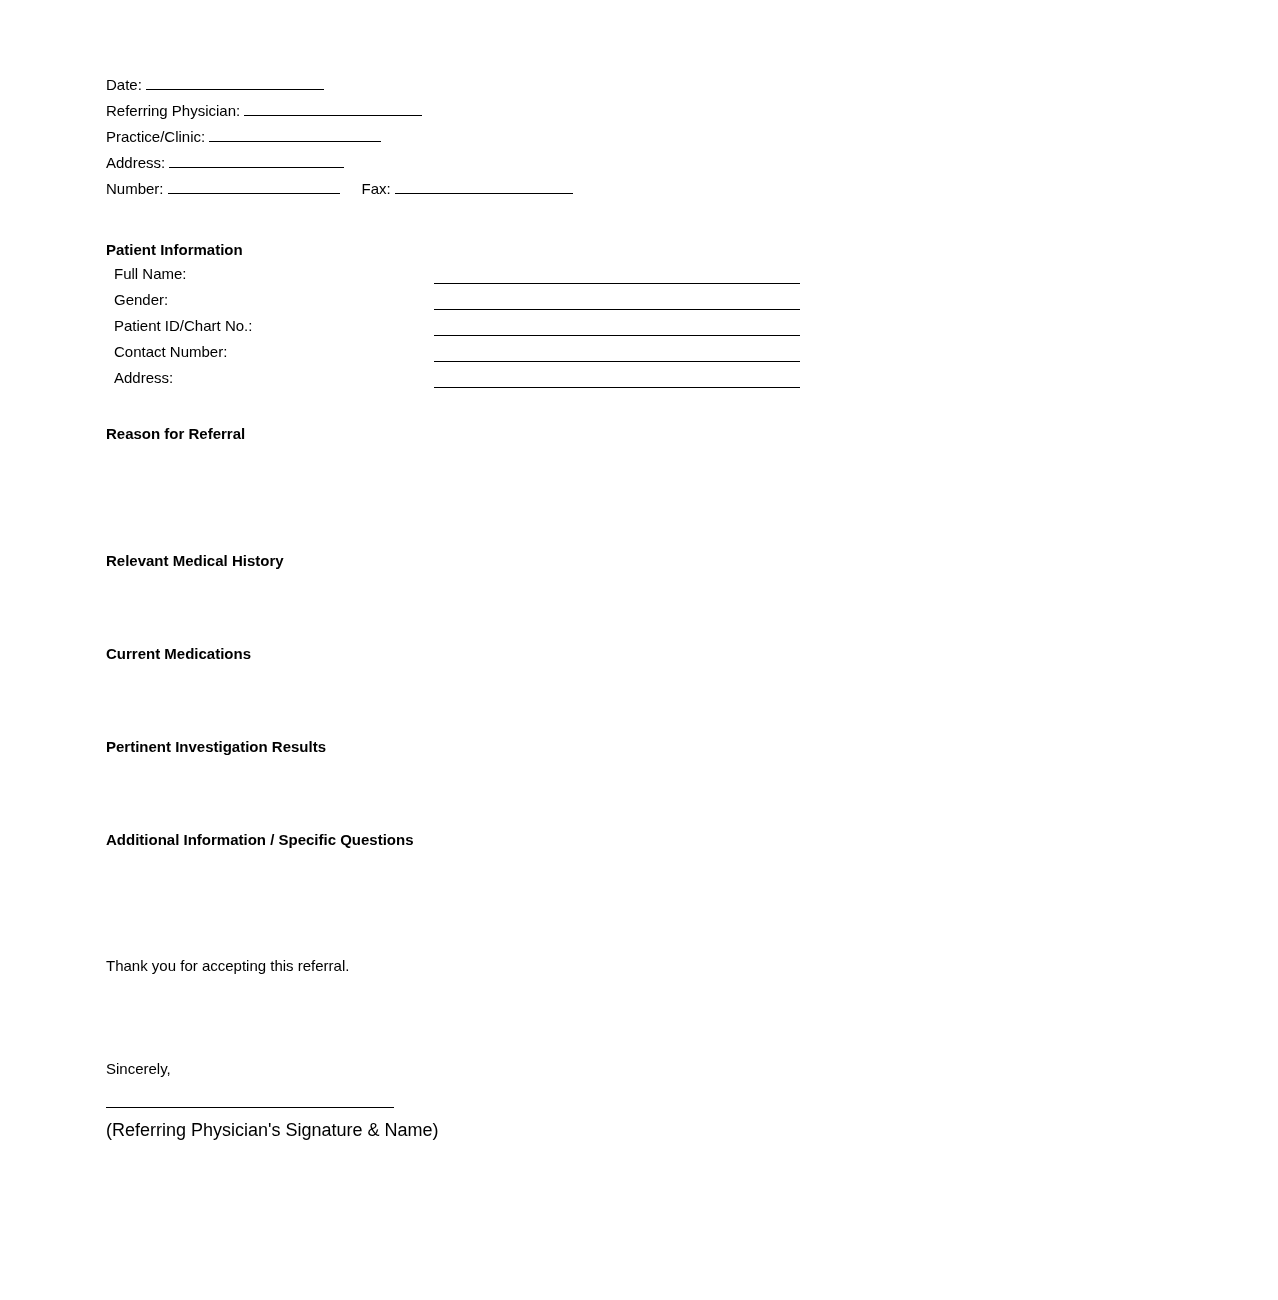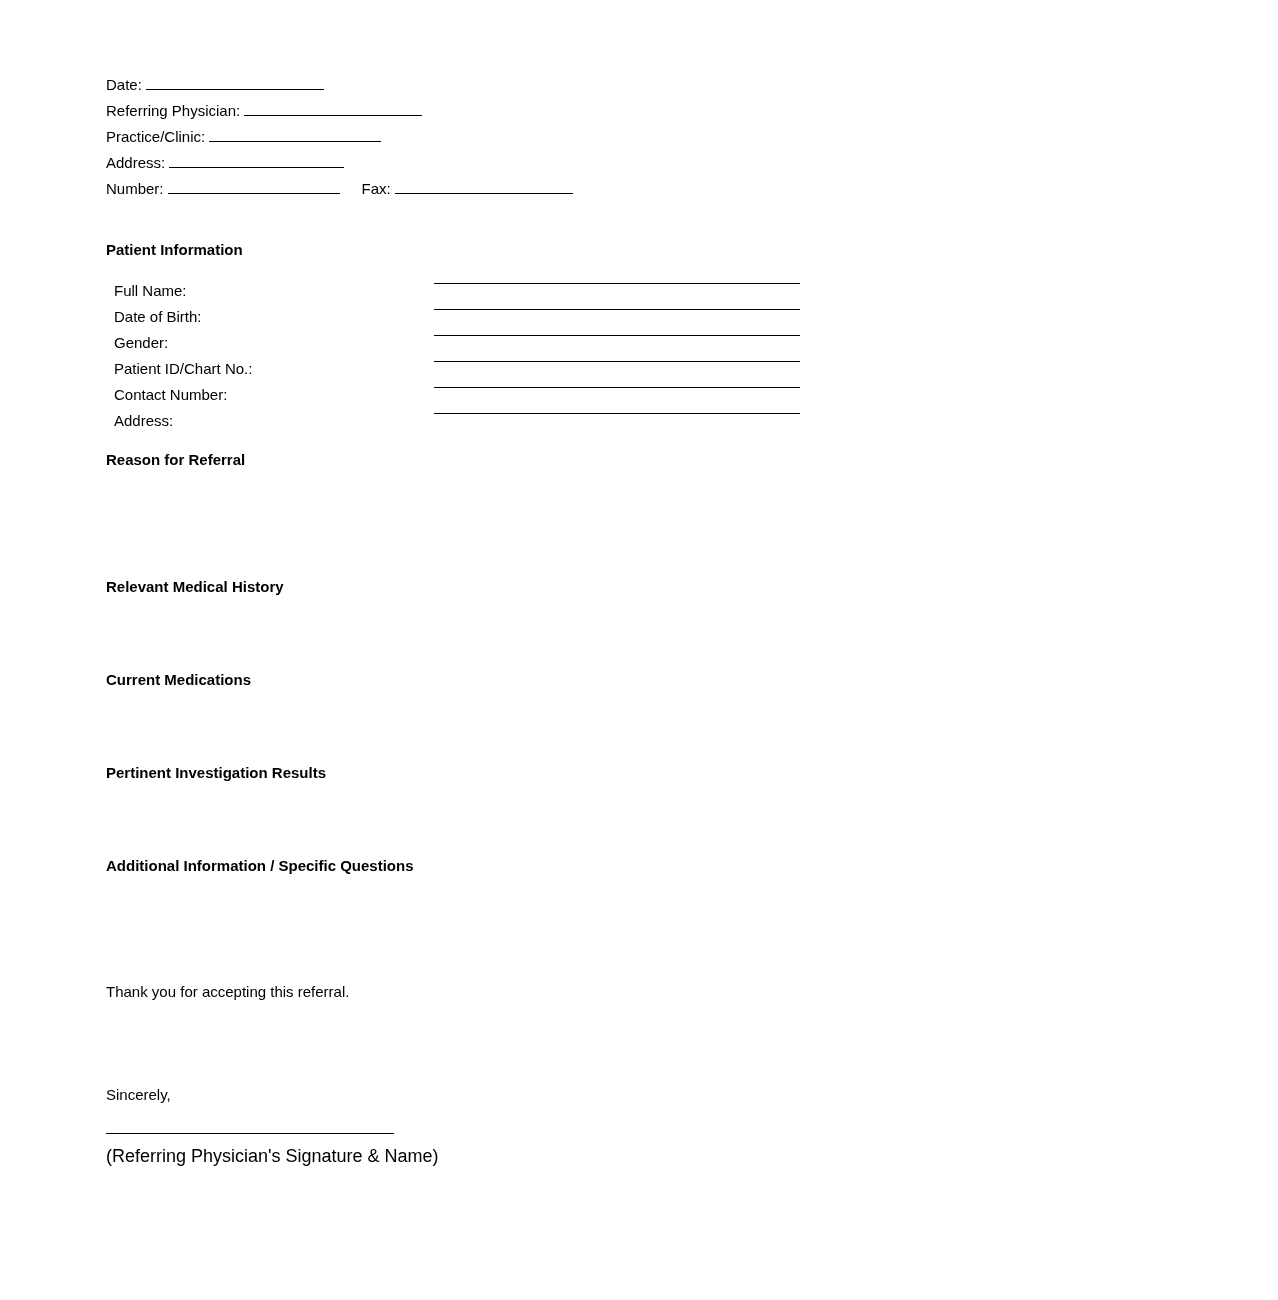--- a/index.html
+++ b/index.html
@@ -58,21 +58,21 @@
     margin-top: 7px;
   }
   .pat-row {
     height: 26px;
     position: relative;
     font-size: 15px;
   }
   .pat-label {
     position: absolute;
     left: 8px;
-    top: 17px;
+    top: 0;
     white-space: nowrap;
   }
   .pat-rule {
     position: absolute;
     left: 328px;
     width: 366px;
     top: 18px;
     border-bottom: 1px solid #000;
   }
 
@@ -136,24 +136,20 @@
 
   <div class="section-title">Patient Information</div>
 
   <div class="patient-list">
 
     <div class="pat-row">
       <span class="pat-label">Full Name:</span>
       <span class="pat-rule"></span>
     </div>
 
-    <div class="pat-row">
-      <span class="pat-label">Date of Birth:</span>
-      <span class="pat-rule"></span>
-    </div>
 
     <div class="pat-row">
       <span class="pat-label">Gender:</span>
       <span class="pat-rule"></span>
     </div>
 
     <div class="pat-row">
       <span class="pat-label">Patient ID/Chart No.:</span>
       <span class="pat-rule"></span>
     </div>

